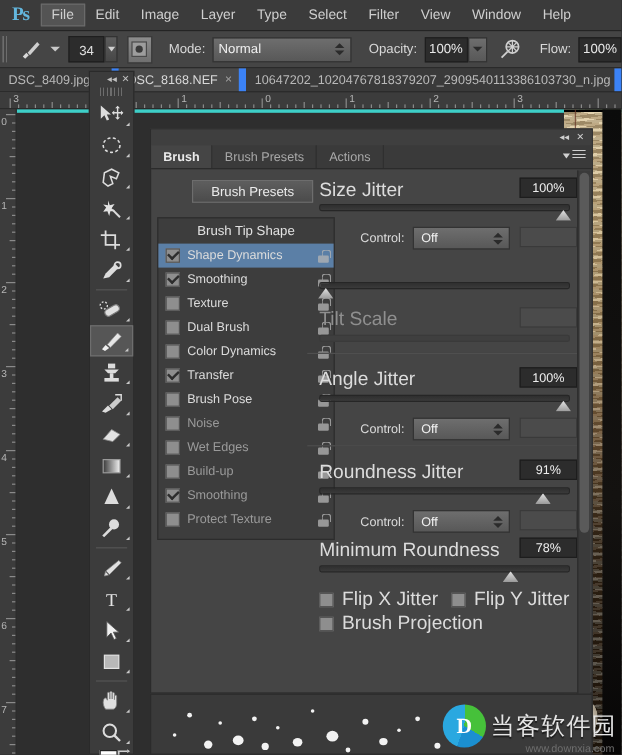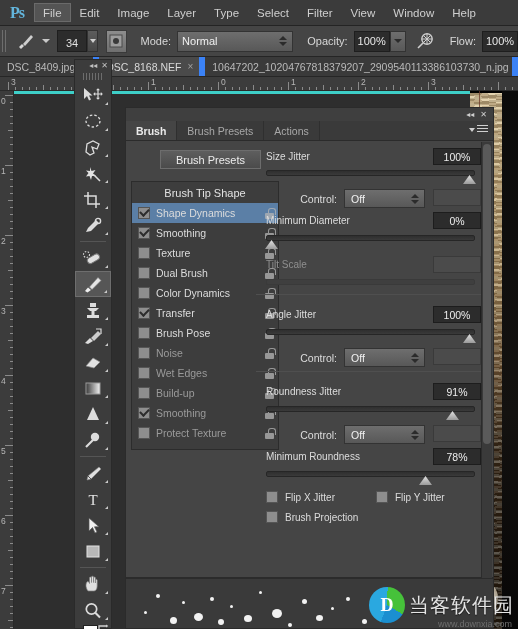--- a/index.html
+++ b/index.html
@@ -195,21 +195,21 @@
     transform:rotate(-45deg) translate(1px,-1px);}
   .blbl{font-size:10.5px;color:#dcdcdc;flex:1;}
   .blbl.dim{color:#9a9a9a;}
   .lockico{width:9px;height:11px;position:relative;flex:0 0 auto;opacity:.75;}
   .lockico:before{content:"";position:absolute;left:0;bottom:0;width:9px;height:6px;background:#b5b5b5;border-radius:1px;}
   .lockico:after{content:"";position:absolute;left:3px;top:0;width:6px;height:6px;
     border:1.5px solid #b5b5b5;border-bottom:none;border-radius:3px 3px 0 0;}
 
   
   #bp-right{position:absolute;left:140px;top:0px;width:215px;height:437px;}
-  .ctrl-label{font-size:10px;color:#dcdcdc;}
+  .ctrl-label{font-size:16px;color:#dcdcdc;}
   .ctrl-label.dim{color:#8f8f8f;}
   .val-box{
     position:absolute;right:0;width:48px;height:17px;background:#2c2c2c;border:1px solid #1d1d1d;
     color:#ededed;font-size:10.5px;display:flex;align-items:center;justify-content:center;
   }
   .val-box.empty{background:#4b4b4b;border-color:#3a3a3a;}
   .slider{position:absolute;left:0;width:209px;height:6px;
     background:linear-gradient(#2f2f2f,#3a3a3a);border:1px solid #262626;border-radius:2px;}
   .slider.dim{background:#3f3f3f;border-color:#3a3a3a;}
   .knob{position:absolute;width:13px;height:9px;
@@ -748,24 +748,20 @@
         <span class="ctrl-sel">
           <span>Off</span>
           <span class="dbl-arrow">
               <i class="u"></i>
               <i class="d"></i>
             </span>
         </span>
         <span class="val-box empty" style="top:1px;"></span>
       </div>
 
-      <div style="position:absolute;left:0;top:72px;width:215px;">
-        <span class="ctrl-label">Minimum Diameter</span>
-        <span class="val-box" style="top:-2px;">0%</span>
-      </div>
       <div class="slider" style="top:93px;">
         <div class="knob" style="left:-2px;top:4px;"></div>
       </div>
 
       <div style="position:absolute;left:0;top:116px;width:215px;">
         <span class="ctrl-label dim">Tilt Scale</span>
         <span class="val-box empty" style="top:-2px;"></span>
       </div>
       <div class="slider dim" style="top:137px;"></div>
 

